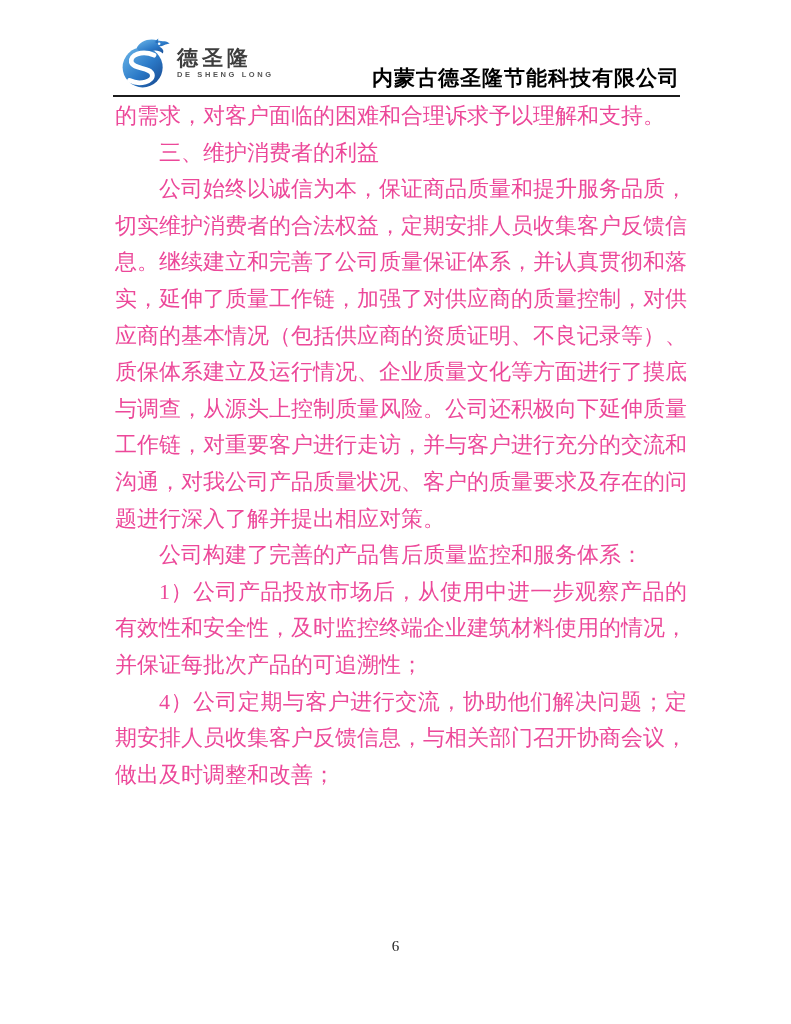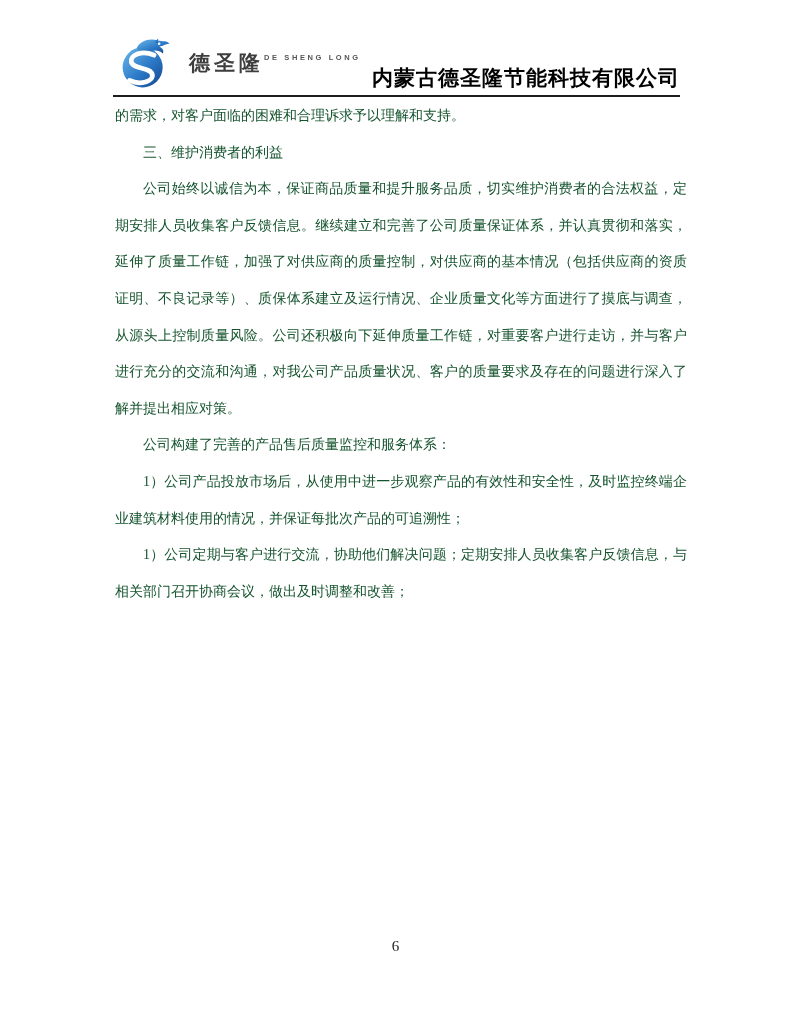--- a/index.html
+++ b/index.html
@@ -39,23 +39,23 @@
     top: 36px;
     display: flex;
     align-items: center;
   }
   .logo-mark {
     width: 56px;
     height: 54px;
     flex: 0 0 auto;
   }
   .logo-text {
-    margin-left: 14px;
+    margin-left: 2px;
     display: flex;
-    flex-direction: row;
+    flex-direction: column;
     justify-content: center;
   }
   .logo-cn {
     font-family: "Liberation Sans", "DejaVu Sans", sans-serif;
     font-weight: bold;
     font-size: 21px;
     line-height: 22px;
     letter-spacing: 4px;
     color: #3d3d3d;
   }
@@ -77,24 +77,24 @@
     color: #000000;
     white-space: nowrap;
   }
 
   
   .document-body {
     position: absolute;
     left: 115px;
     top: 98px;
     width: 572px;
-    font-size: 14px;
+    font-size: 22px;
     line-height: 36.6px;
     text-align: justify;
-    color: #14532d;
+    color: #ec4899;
   }
   .document-body p {
     margin: 0;
     padding: 0;
     text-indent: 2em;
   }
   .document-body p.no-indent {
     text-indent: 0;
   }
 
@@ -146,18 +146,18 @@
 
     <div class="header-rule"></div>
   </div>
 
   <div class="document-body">
     <p class="no-indent">的需求，对客户面临的困难和合理诉求予以理解和支持。</p>
     <p>三、维护消费者的利益</p>
     <p>公司始终以诚信为本，保证商品质量和提升服务品质，切实维护消费者的合法权益，定期安排人员收集客户反馈信息。继续建立和完善了公司质量保证体系，并认真贯彻和落实，延伸了质量工作链，加强了对供应商的质量控制，对供应商的基本情况（包括供应商的资质证明、不良记录等）、质保体系建立及运行情况、企业质量文化等方面进行了摸底与调查，从源头上控制质量风险。公司还积极向下延伸质量工作链，对重要客户进行走访，并与客户进行充分的交流和沟通，对我公司产品质量状况、客户的质量要求及存在的问题进行深入了解并提出相应对策。</p>
     <p>公司构建了完善的产品售后质量监控和服务体系：</p>
     <p>1）公司产品投放市场后，从使用中进一步观察产品的有效性和安全性，及时监控终端企业建筑材料使用的情况，并保证每批次产品的可追溯性；</p>
-    <p>1）公司定期与客户进行交流，协助他们解决问题；定期安排人员收集客户反馈信息，与相关部门召开协商会议，做出及时调整和改善；</p>
+    <p>4）公司定期与客户进行交流，协助他们解决问题；定期安排人员收集客户反馈信息，与相关部门召开协商会议，做出及时调整和改善；</p>
   </div>
 
   <div class="page-number">6</div>
 
 </div>
 
 </body></html>

